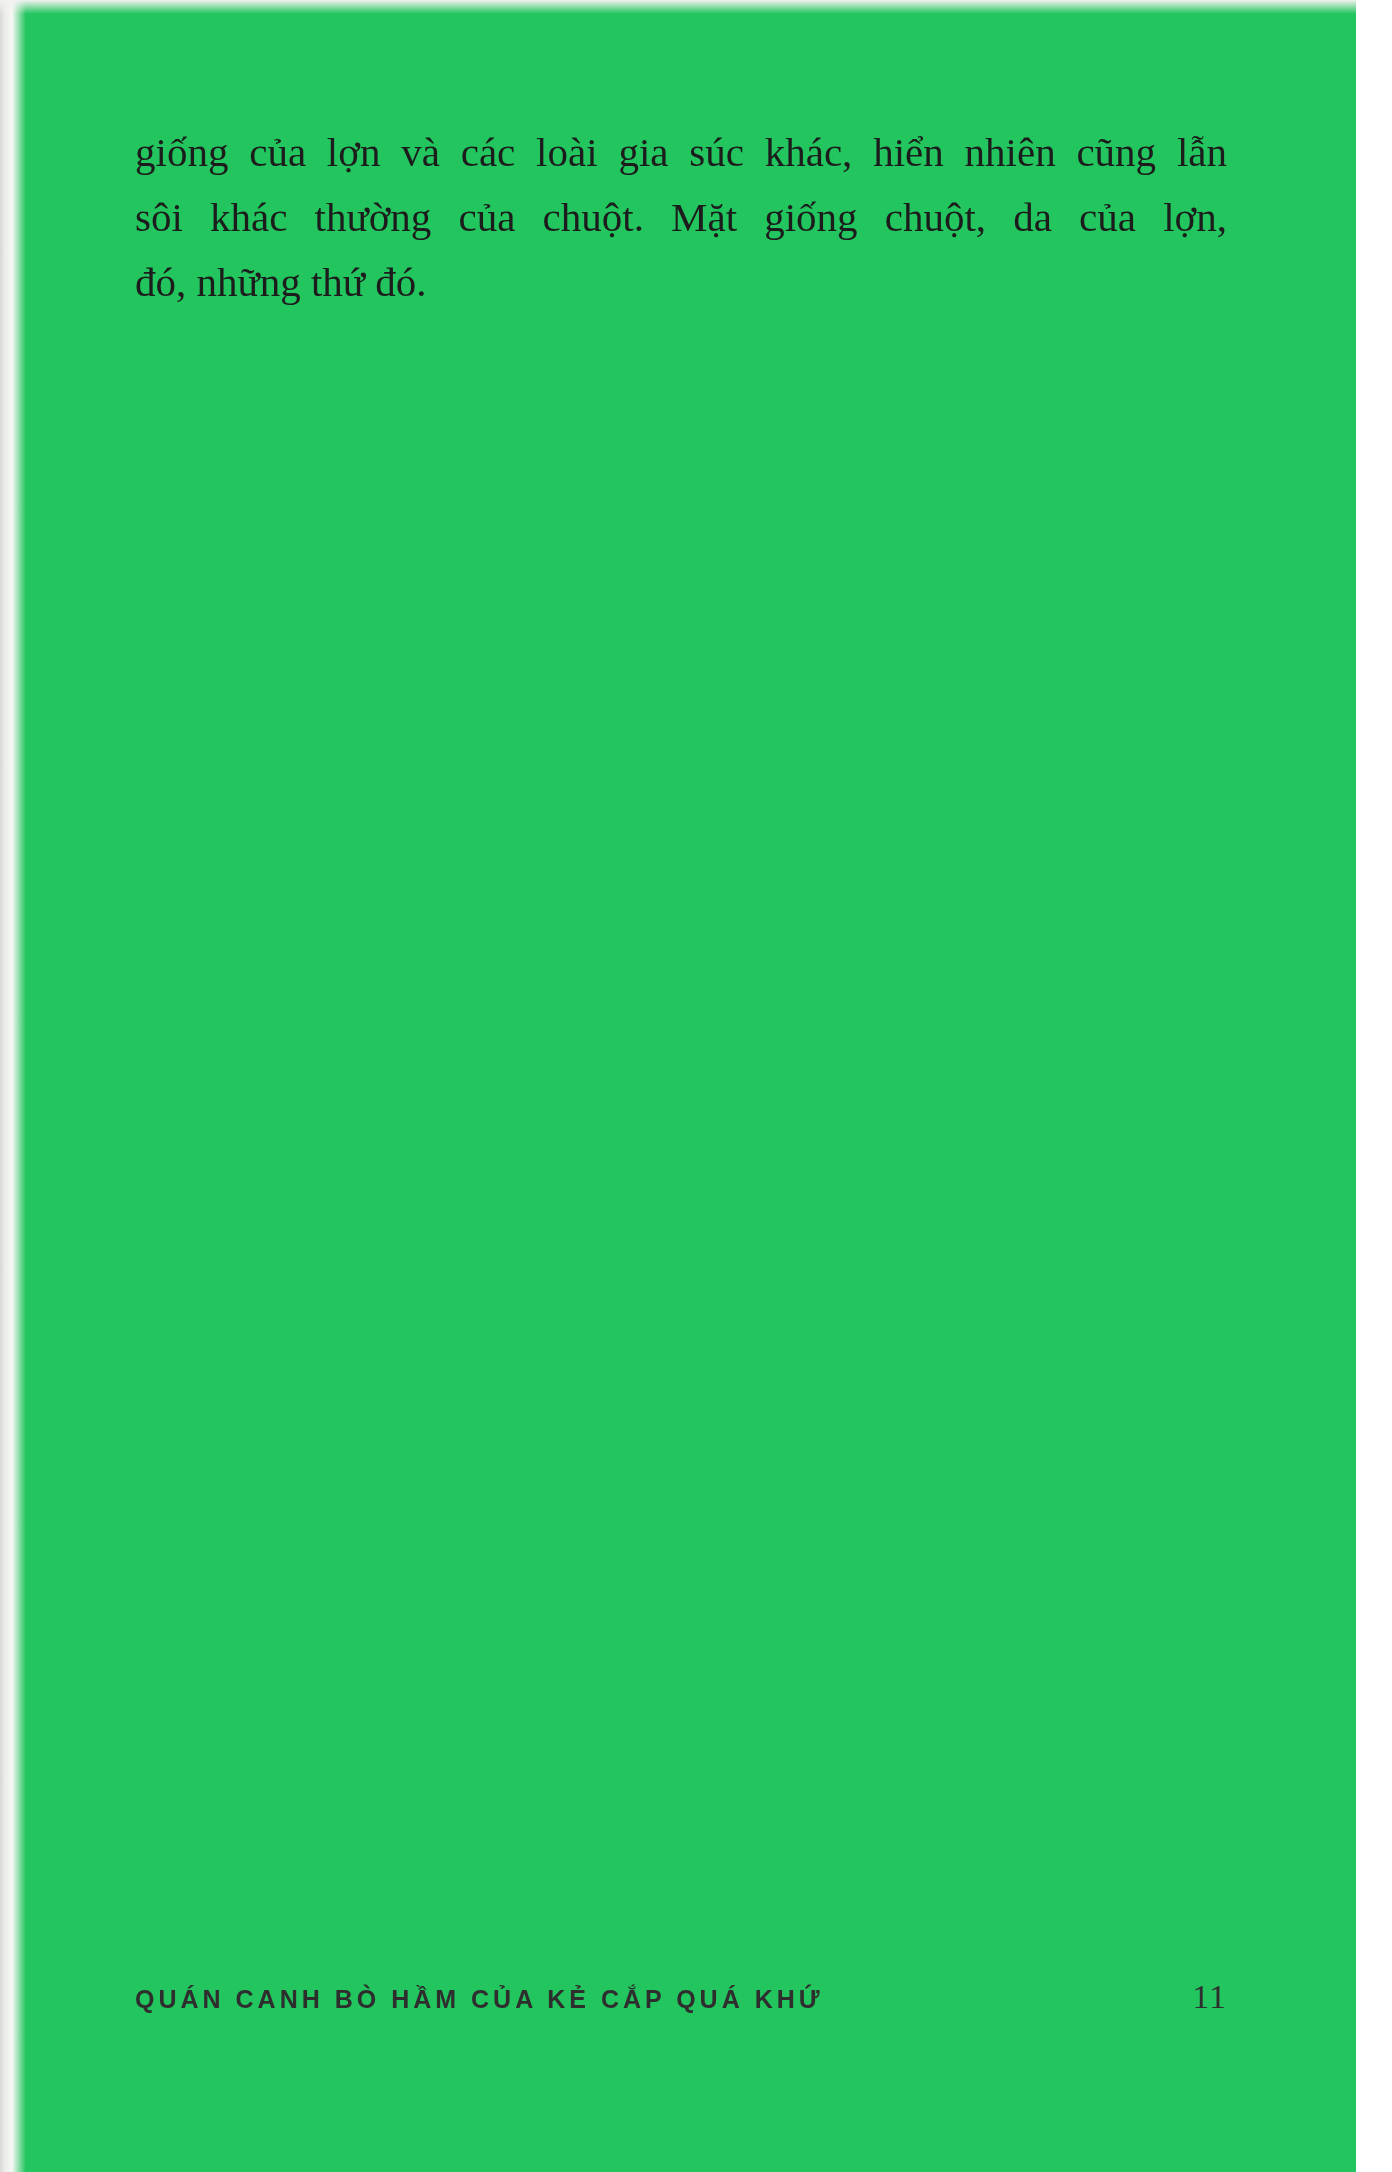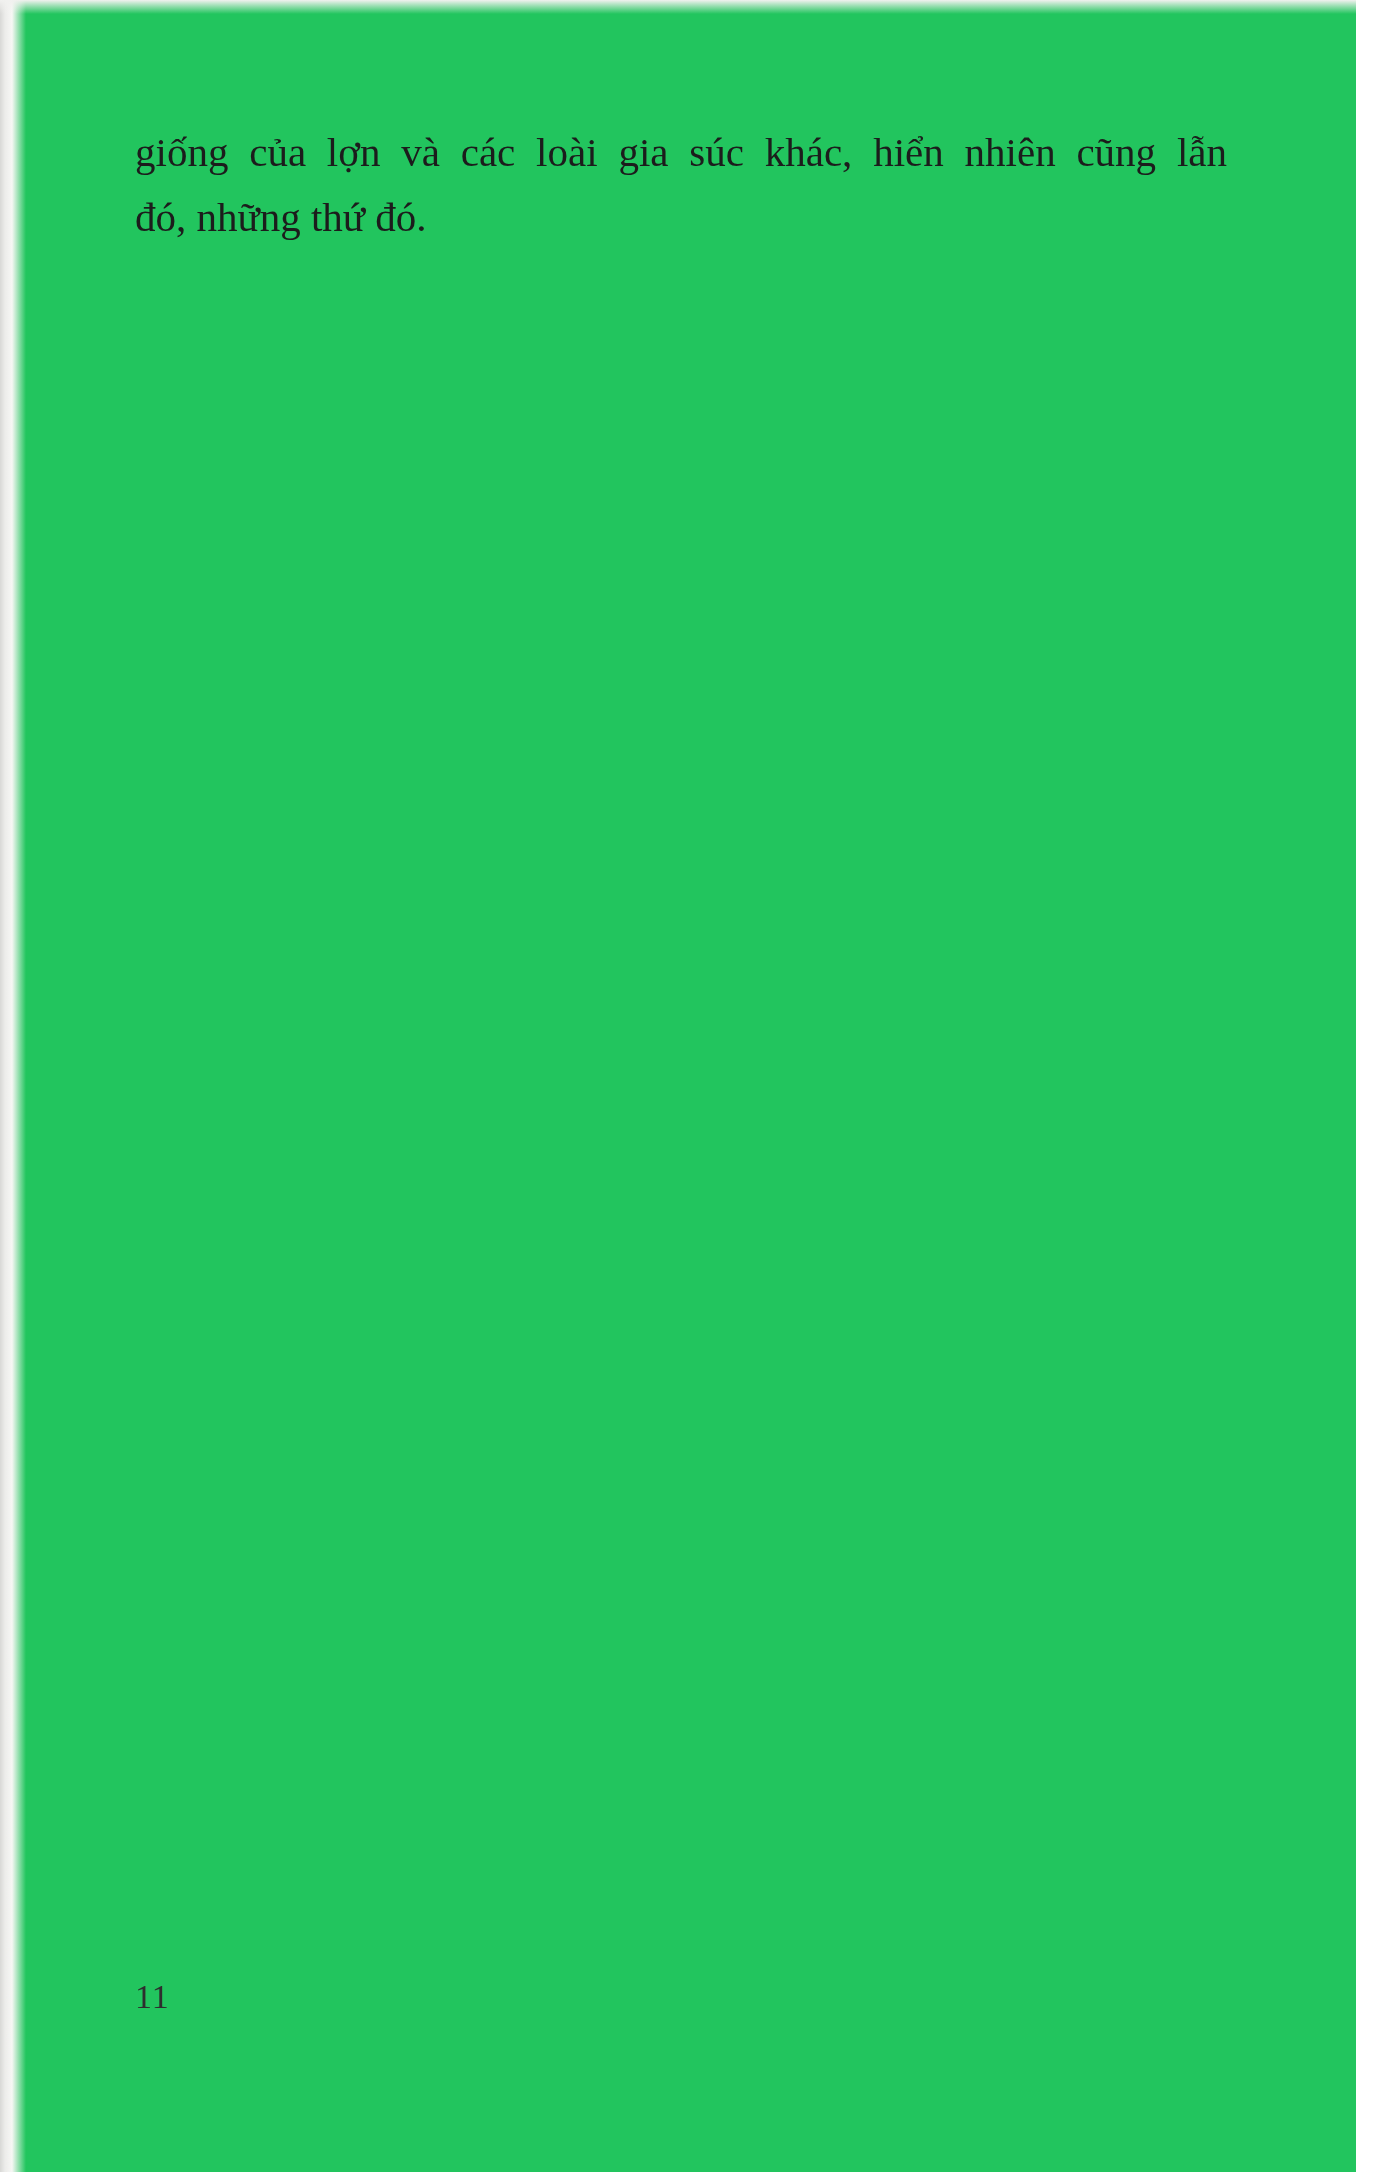--- a/index.html
+++ b/index.html
@@ -75,20 +75,22 @@
     color: #2e2e2e;
   }
 </style>
 </head>
 <body>
 
 <div id="page">
 
   <div class="text-block">
     <div class="para-line">giống của lợn và các loài gia súc khác, hiển nhiên cũng lẫn</div>
+    <div class="para-line">sôi khác thường của chuột. Mặt giống chuột, da của lợn,</div>
     <div class="para-line last-line">đó, những thứ đó.</div>
   </div>
 
   <div class="footer">
+    <span class="running-title">QUÁN CANH BÒ HẦM CỦA KẺ CẮP QUÁ KHỨ</span>
     <span class="page-number">11</span>
   </div>
 
 </div>
 
 </body></html>

